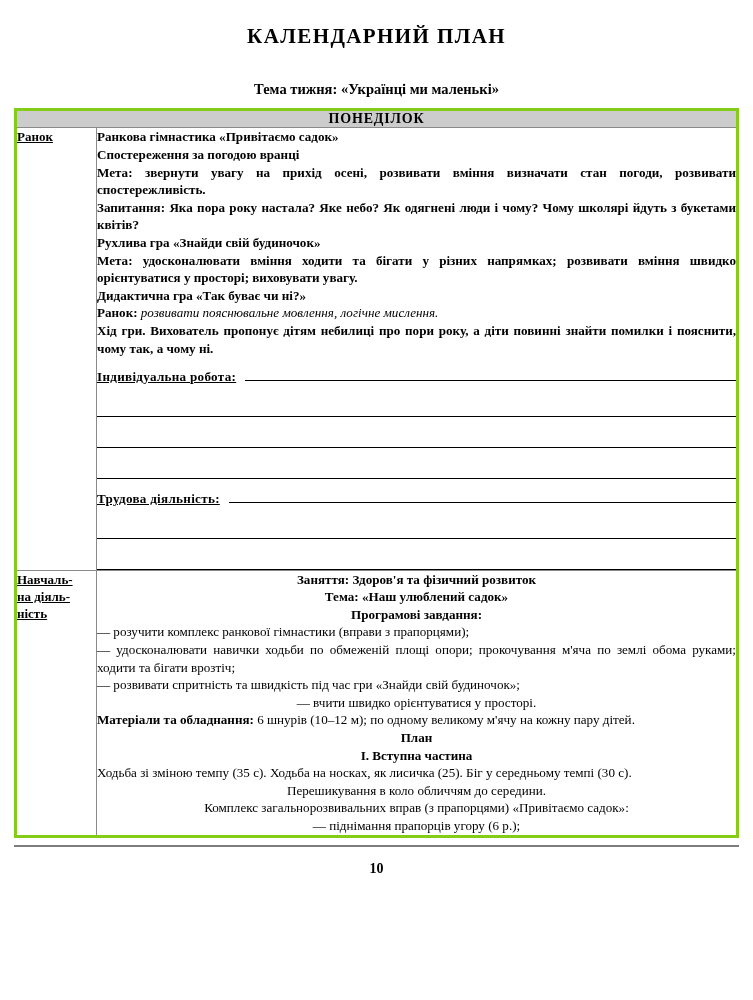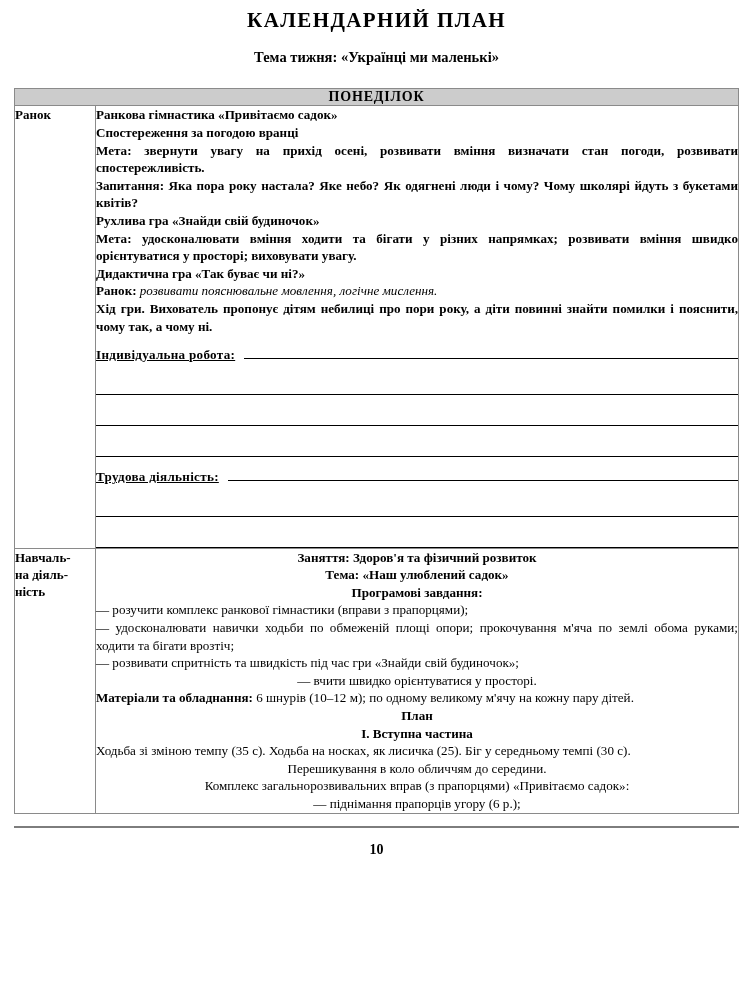--- a/index.html
+++ b/index.html
@@ -23,41 +23,41 @@
     position: relative;
     box-sizing: border-box;
   }
 
   
   .doc-title {
     text-align: center;
     font-size: 21px;
     font-weight: bold;
     letter-spacing: 1.4px;
-    margin: 0;
+    margin: 16px;
     padding-top: 8px;
     line-height: 1.2;
   }
   .doc-subtitle {
     text-align: center;
     font-size: 14.5px;
     font-weight: bold;
     margin: 0;
     padding-top: 16px;
     padding-bottom: 9px;
     line-height: 1.2;
   }
 
   
   .plan-table {
     width: 725px;
-    margin: 12px auto;
+    margin: 0 auto;
     border-collapse: collapse;
     table-layout: fixed;
-    border: 1px solid #84cc16;
+    border: 3px solid #84cc16;
   }
   .plan-table td, .plan-table th {
     border: 1px solid #8a8a8a;
     vertical-align: top;
     padding: 0;
   }
   .day-header {
     background: #cccccc;
     text-align: center;
     font-size: 14px;
@@ -66,20 +66,21 @@
     padding: 5px 0 6px 0;
     line-height: 1.2;
   }
   .col-label { width: 81px; }
 
   .label-cell {
     font-size: 13px;
     font-weight: bold;
     line-height: 1.32;
     padding: 7px 4px 6px 6px;
+    text-decoration: underline;
   }
   .content-cell {
     font-size: 13.1px;
     line-height: 1.345;
     padding: 7px 9px 5px 9px;
   }
   .gap { margin-top: 9px; }
   .b { font-weight: bold; }
   .i { font-style: italic; }
   p.line {

